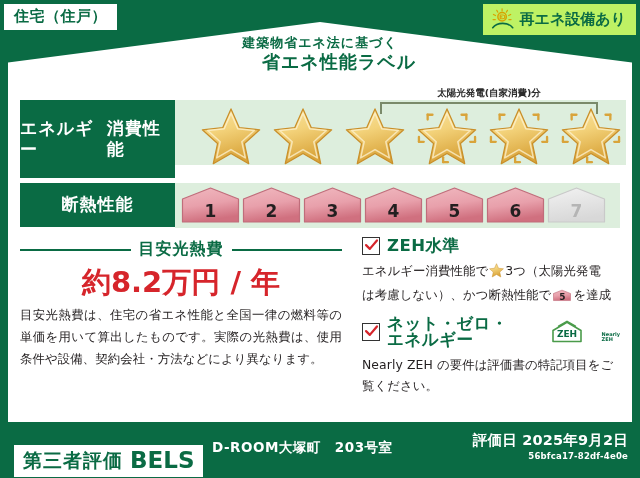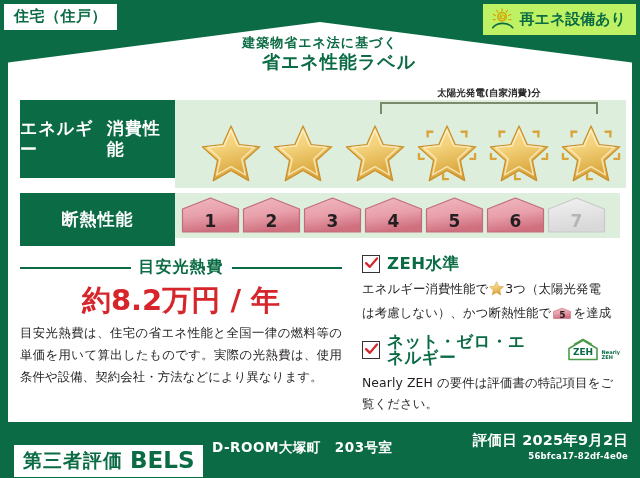--- a/index.html
+++ b/index.html
@@ -65,37 +65,37 @@
     flex:0 0 155px;
   }
   .row-label .l2{display:block;}
   .row-value{
     flex:1;background:#ddeedd;position:relative;
     display:flex;align-items:center;
   }
 
   
   .energy-row .row-label{height:78px;}
-  .energy-row .row-value{height:88px;padding-left:20px;align-items:flex-end;}
+  .energy-row .row-value{height:65px;padding-left:20px;}
   .stars{display:flex;align-items:center;gap:1px;position:relative;width:100%;padding-top:8px;}
   .star-cell{position:relative;width:71px;height:68px;display:flex;align-items:center;justify-content:center;}
   .star-svg{width:62px;height:60px;display:block;}
   .solar-bracket{
     position:absolute;left:205px;top:2px;width:218px;height:12px;
     border-left:2px solid #7a8a6a;border-right:2px solid #7a8a6a;border-top:2px solid #7a8a6a;
     box-sizing:border-box;
   }
   .solar-bracket-label{
     position:absolute;left:205px;top:-13px;width:218px;text-align:center;
     font-size:9.5px;font-weight:bold;color:#2b2b2b;letter-spacing:0;
     white-space:nowrap;
   }
 
   
-  .insul-row .row-label{height:53px;}
+  .insul-row .row-label{height:44px;}
   .insul-row .row-value{height:45px;padding-left:4px;}
   .houses{display:flex;align-items:center;gap:2px;padding-left:2px;}
   .house{
     position:relative;width:59px;height:37px;
     display:flex;align-items:flex-end;justify-content:center;
   }
   .house svg{position:absolute;left:0;top:0;width:59px;height:37px;}
   .house span{
     position:relative;z-index:2;font-size:17px;font-weight:bold;color:#231f20;
     padding-bottom:4px;line-height:1;
@@ -132,21 +132,21 @@
   }
   .inline-star{display:inline-block;vertical-align:-3px;margin:0 1px;}
   .inline-house{display:inline-block;vertical-align:-4px;margin:0 2px;position:relative;width:18px;height:15px;}
   .inline-house svg{position:absolute;left:0;top:0;width:18px;height:15px;}
   .inline-house i{
     position:absolute;left:0;top:0;width:18px;height:15px;
     display:flex;align-items:flex-end;justify-content:center;
     font-style:normal;font-size:9px;font-weight:bold;color:#231f20;line-height:1;padding-bottom:1px;
     box-sizing:border-box;
   }
-  .zeh-logo{display:inline-flex;align-items:flex-end;gap:2px;vertical-align:-6px;margin-left:19px;}
+  .zeh-logo{display:inline-flex;align-items:flex-end;gap:18px;vertical-align:-6px;margin-left:19px;}
   .zeh-logo svg{display:block;}
   .zeh-logo .nz{font-size:5px;font-weight:bold;color:#0a6b44;line-height:1;padding-bottom:2px;}
   .zeh-logo .nz span{display:block;}
 
   
   .footer{
     position:absolute;left:0;bottom:0;width:640px;height:56px;background:#0a6b44;
   }
   .bels-box{
     position:absolute;left:14px;top:23px;background:#ffffff;

